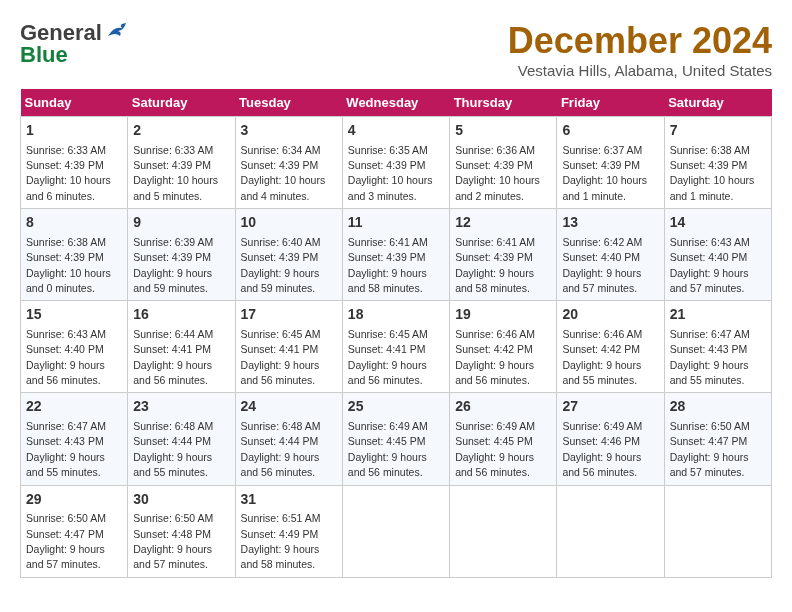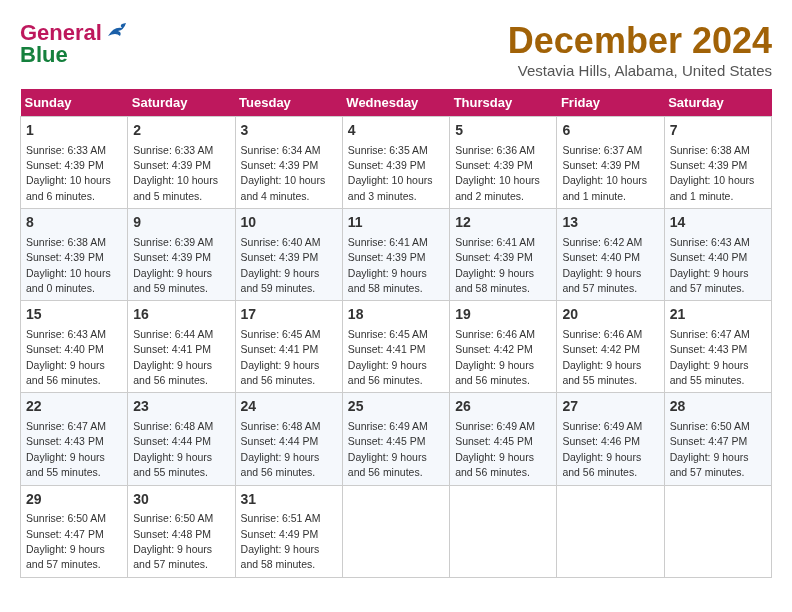--- a/index.html
+++ b/index.html
@@ -72,21 +72,21 @@
     tr:nth-child(odd) td { background-color: #ffffff; }
     td.empty { background-color: #f0f0f0; }
   </style>
 </head>
 <body>
 
 <div class="header">
   <div class="logo">
     <div style="display:flex; align-items:center; gap:4px;">
       <div style="font-size:22px; font-weight:bold; color:#333;">
-        <span style="color:#be185d;">General</span><span style="display:inline-block; margin-left:4px;">
+        <span style="color:#404040;">General</span><span style="display:inline-block; margin-left:4px;">
           <svg width="22" height="18" viewBox="0 0 22 18">
             <path d="M2 14 Q8 4 16 6 Q12 2 20 1 Q18 8 12 9 Q16 10 14 14 Q10 10 2 14Z" fill="#1a5fa8"></path>
           </svg>
         </span>
       </div>
     </div>
     <div style="font-size:22px; font-weight:bold; color:#15803d; margin-top:-4px;">Blue</div>
   </div>
   <div class="title-area">
     <div class="month-title">December 2024</div>

